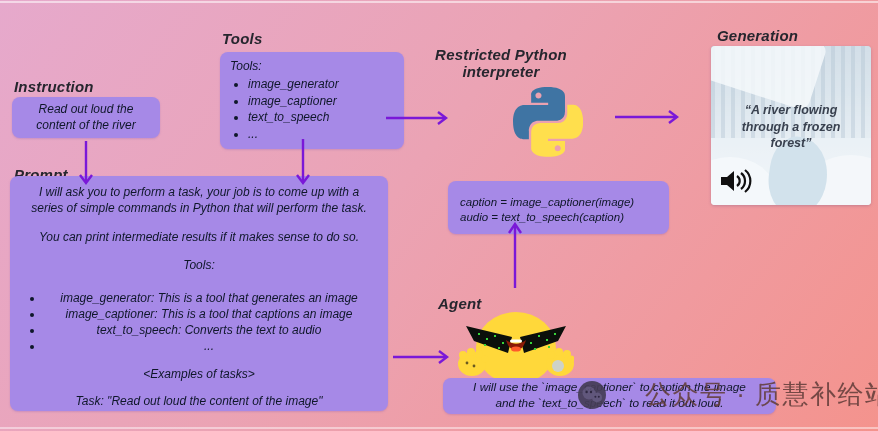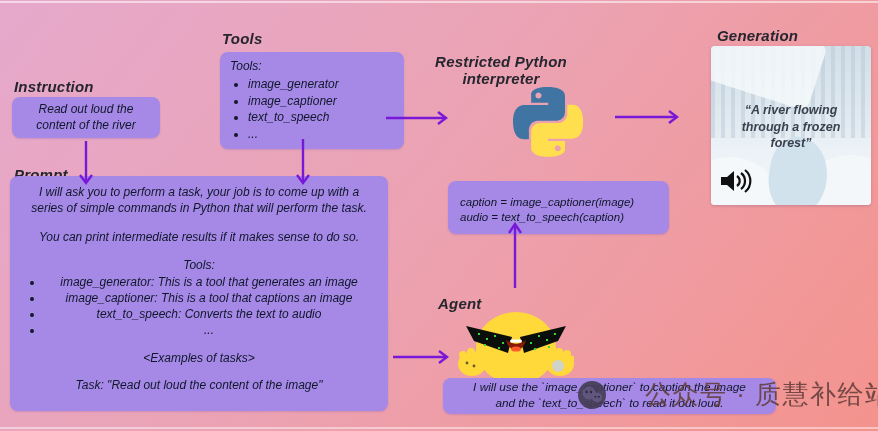--- a/index.html
+++ b/index.html
@@ -20,21 +20,21 @@
   }
   .center-txt{display:flex;align-items:center;justify-content:center;text-align:center;}
   .pre{white-space:pre-line;}
   
   .box ul{margin:2px 0 0 0;padding-left:18px;}
   .box li{margin:1px 0;}
   
   .prompt-box{padding:9px 14px 8px 14px;}
   .prompt-box p{margin:0 0 13px 0;}
   .prompt-box .tools-title{margin:0;}
-  .prompt-box ul{margin:1px 0 12px 0;padding-left:20px;font-style:italic;}
+  .prompt-box ul{margin:17px 0 12px 0;padding-left:20px;font-style:italic;}
   .prompt-box li{margin:0;}
   .prompt-box .task{margin:12px 0 0 0;}
   .arrow{position:absolute;}
   
   .gen-card{
     position:absolute;left:711px;top:46px;width:160px;height:159px;
     border-radius:4px;overflow:hidden;background:linear-gradient(180deg,#c6d7e4 0%,#d9e5ee 45%,#eaf1f6 100%);
     box-shadow:0 1px 3px rgba(100,70,120,0.3);
   }
   .gen-trees{
@@ -97,21 +97,21 @@
     <ul>
       <li>image_generator: This is a tool that generates an image</li>
       <li>image_captioner: This is a tool that captions an image</li>
       <li>text_to_speech: Converts the text to audio</li>
       <li>...</li>
     </ul>
     <div>&lt;Examples of tasks&gt;</div>
     <div class="task">Task: "Read out loud the content of the image"</div>
   </div>
 
-  <div class="hd pre" style="left:420px;top:46px;width:162px;text-align:center;margin-top:7px;">Restricted Python
+  <div class="hd pre" style="left:420px;top:46px;width:162px;text-align:center;">Restricted Python
 interpreter</div>
   <svg class="arrow" style="left:513px;top:86px;" width="70" height="72" viewBox="0 0 255 255">
     <path fill="#3f74a3" d="M126.9.1c-64.8 0-60.8 28.1-60.8 28.1l.1 29.1h61.9v8.7H41.6S.1 61.4.1 126.8c0 65.4 36.2 63.1 36.2 63.1h21.6v-30.4s-1.2-36.2 35.6-36.2h61.4s34.5.6 34.5-33.3V34S194.7.1 126.9.1zM92.8 19.7c6.2 0 11.1 5 11.1 11.1 0 6.2-5 11.1-11.1 11.1-6.2 0-11.1-5-11.1-11.1 0-6.2 5-11.1 11.1-11.1z"></path>
     <path fill="#ffdf4d" d="M128.8 254.1c64.8 0 60.8-28.1 60.8-28.1l-.1-29.1h-61.9v-8.7h86.4s41.5 4.7 41.5-60.7c0-65.4-36.2-63.1-36.2-63.1h-21.6v30.4s1.2 36.2-35.6 36.2h-61.4s-34.5-.6-34.5 33.3v56.1s-5.2 33.7 62.6 33.7zm34.1-19.6c-6.2 0-11.1-5-11.1-11.1 0-6.2 5-11.1 11.1-11.1 6.2 0 11.1 5 11.1 11.1 0 6.2-5 11.1-11.1 11.1z"></path>
   </svg>
 
   <div class="hd" style="left:717px;top:27px;">Generation</div>
   <div class="gen-card">
     <div class="gen-trees"></div>
     <div class="gen-ridge"></div>

